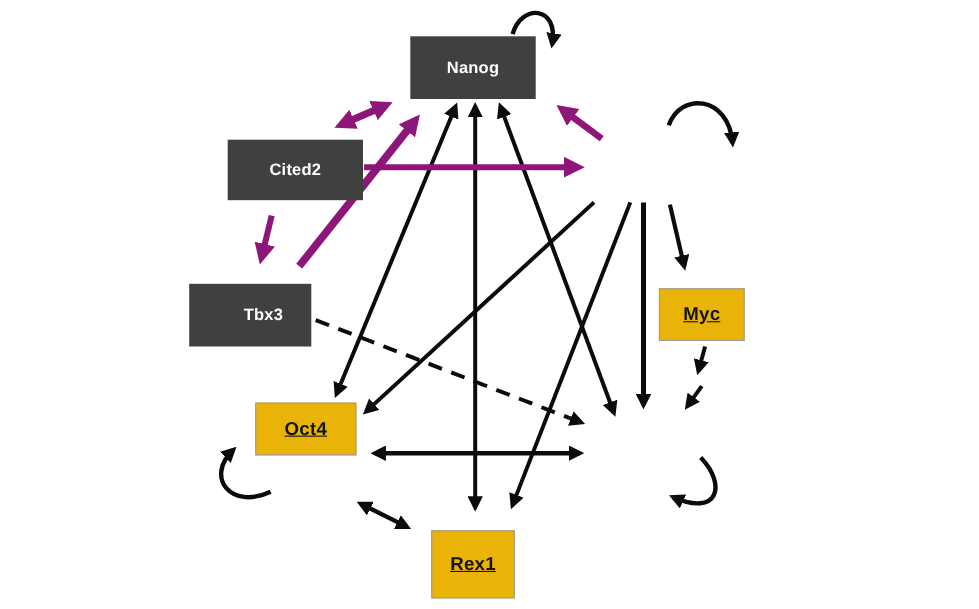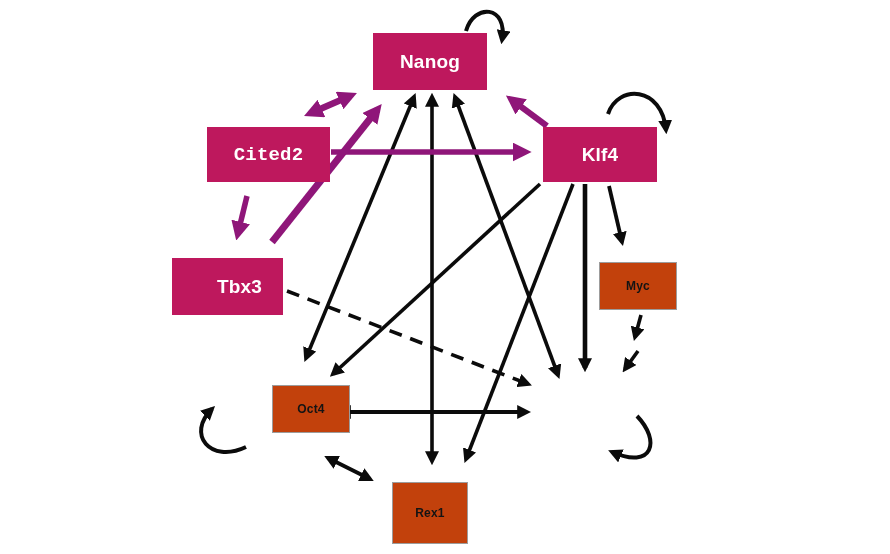--- a/index.html
+++ b/index.html
@@ -11,29 +11,29 @@
     font-family:"Liberation Sans","DejaVu Sans",sans-serif;
   }
   .edges{position:absolute;left:0;top:0;}
   .node{
     position:absolute;
     display:flex;align-items:center;justify-content:center;
     font-weight:bold;
     box-sizing:border-box;
     letter-spacing:.2px;
   }
-  .node.core{background:#be185d;color:#ffffff;font-size:19px;}
-  .node.down{background:#c2410c;color:#141414;font-size:12px;border:1px solid #9c9c9c;}
+  .node.core{background:#404040;color:#ffffff;font-size:15px;}
+  .node.down{background:#eab308;color:#141414;font-size:17px;border:1px solid #9c9c9c;text-decoration:underline;}
 
   .n-nanog {left:373px;top:33px; width:114px;height:57px;}
-  .n-cited2{left:207px;top:127px;width:123px;height:55px;font-family:Liberation Mono, monospace;}
+  .n-cited2{left:207px;top:127px;width:123px;height:55px;}
   .n-klf4  {left:543px;top:127px;width:114px;height:55px;}
   .n-tbx3  {left:172px;top:258px;width:111px;height:57px;padding-left:24px;}
   .n-myc   {left:599px;top:262px;width:78px;height:48px;}
-  .n-oct4  {left:232px;top:385px;width:78px;height:48px;margin-left:40px;}
+  .n-oct4  {left:232px;top:366px;width:92px;height:48px;}
   .n-sox2  {left:550px;top:392px;width:77px;height:50px;}
   .n-rex1  {left:392px;top:482px;width:76px;height:62px;}
 </style>
 </head>
 <body>
 
 <div class="canvas">
 
   <svg class="edges" width="890" height="554" viewBox="0 0 890 554">
     <defs>
@@ -66,19 +66,18 @@
 
     <line x1="311" y1="113" x2="350" y2="96" stroke="#8F1679" stroke-width="6.5" marker-start="url(#ap)" marker-end="url(#ap)"></line>
     <line x1="331" y1="152" x2="524" y2="152" stroke="#8F1679" stroke-width="5.5" marker-end="url(#ap)"></line>
     <line x1="247" y1="196" x2="238" y2="233" stroke="#8F1679" stroke-width="5.5" marker-end="url(#ap)"></line>
     <line x1="272" y1="242" x2="377" y2="110" stroke="#8F1679" stroke-width="7" marker-end="url(#ap)"></line>
     <line x1="547" y1="126" x2="512" y2="100" stroke="#8F1679" stroke-width="6" marker-end="url(#ap)"></line>
   </svg>
 
   <div class="node core n-nanog">Nanog</div>
   <div class="node core n-cited2">Cited2</div>
-  <div class="node core n-klf4">Klf4</div>
   <div class="node core n-tbx3">Tbx3</div>
   <div class="node down n-myc">Myc</div>
   <div class="node down n-oct4">Oct4</div>
   <div class="node down n-rex1">Rex1</div>
 
 </div>
 
 </body></html>

